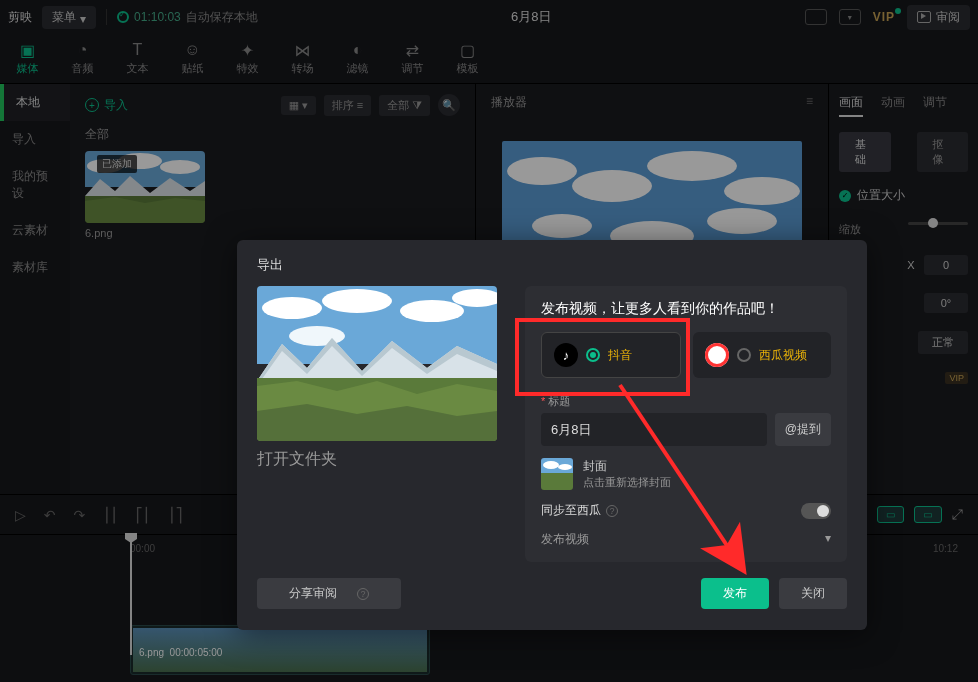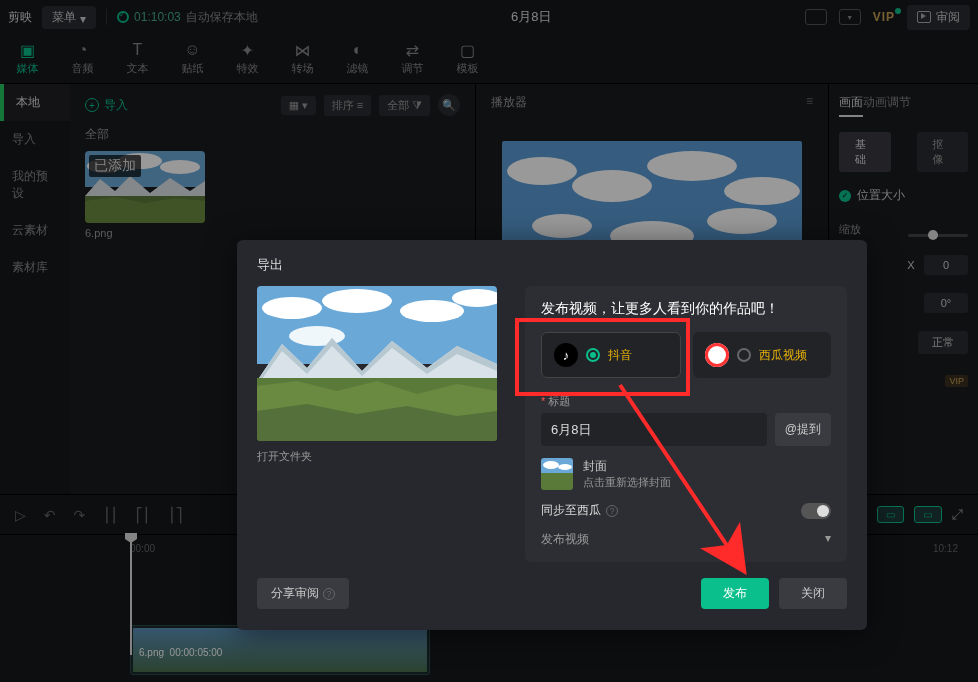--- a/index.html
+++ b/index.html
@@ -33,37 +33,37 @@
 .media-panel{flex:0 0 405px;background:#1a1b1f;padding:10px 15px}
 .media-top{display:flex;align-items:center;gap:8px;margin-bottom:10px}
 .import-btn{display:flex;align-items:center;gap:5px;color:#0bbf8c;font-size:12px;cursor:pointer}
 .import-plus{width:14px;height:14px;border:1px solid #0bbf8c;border-radius:50%;display:flex;align-items:center;justify-content:center;font-size:10px}
 .media-top-right{margin-left:auto;display:flex;gap:8px;align-items:center}
 .mini-btn{background:#2b2c31;border-radius:3px;padding:3px 8px;color:#999;font-size:11px;cursor:pointer}
 .search-circ{width:22px;height:22px;border-radius:50%;background:#2b2c31;display:flex;align-items:center;justify-content:center;cursor:pointer}
 .all-label{color:#999;font-size:12px;margin-bottom:8px}
 .thumb{width:120px;height:72px;border-radius:4px;overflow:hidden;position:relative;cursor:pointer}
 .thumb-img{width:100%;height:100%}
-.added-tag{position:absolute;top:4px;left:4px;background:rgba(0,0,0,.7);color:#ddd;font-size:14px;padding:2px 5px;border-radius:2px}
+.added-tag{position:absolute;top:4px;left:12px;background:rgba(0,0,0,.7);color:#ddd;font-size:10px;padding:2px 5px;border-radius:2px}
 .thumb-name{font-size:11px;color:#999;margin-top:4px}
 
 .player-panel{flex:1;background:#1a1b1f;padding:10px 15px;border-left:1px solid #000}
 .player-title{color:#999;font-size:12px;margin-bottom:15px;display:flex;justify-content:space-between}
 .player-view{width:100%;height:200px;display:flex;align-items:center;justify-content:center}
 .player-img{width:300px;height:170px;border-radius:2px}
 
 .right-panel{width:150px;background:#1a1b1f;border-left:1px solid #000;padding:10px}
-.rp-tabs{display:flex;font-size:12px;color:#888;margin-bottom:15px}
+.rp-tabs{display:flex;gap:18px;font-size:12px;color:#888;margin-bottom:15px}
 .rp-tab.active{color:#ddd;border-bottom:2px solid #ddd;padding-bottom:4px}
 .rp-subtabs{display:flex;gap:26px;margin-bottom:15px}
 .rp-sub{background:#2b2c31;padding:5px 16px;border-radius:3px;font-size:11px;color:#999;cursor:pointer}
 .rp-sub.active{color:#ddd;background:#373840}
 .rp-section{display:flex;align-items:center;gap:6px;font-size:12px;color:#ccc;margin-bottom:18px}
 .rp-check{width:12px;height:12px;border-radius:50%;background:#0bbf8c;color:#000;display:flex;align-items:center;justify-content:center;font-size:8px}
-.rp-row{display:flex;align-items:flex-end;justify-content:space-between;margin-bottom:18px;font-size:11px;color:#999}
+.rp-row{display:flex;align-items:flex-start;justify-content:space-between;margin-bottom:18px;font-size:11px;color:#999}
 .rp-slider{width:60px;height:3px;background:#444;position:relative;border-radius:2px}
 .rp-slider::after{content:"";width:10px;height:10px;background:#ddd;border-radius:50%;position:absolute;top:-4px;left:20px}
 .rp-input{background:#2b2c31;border:none;color:#ccc;width:44px;text-align:center;padding:4px;border-radius:3px;font-size:11px}
 .rp-vip{background:#3a3020;color:#c7a254;font-size:9px;padding:1px 4px;border-radius:2px}
 
 .timeline{height:188px;background:#17181c;border-top:1px solid #000}
 .tl-tools{height:40px;display:flex;align-items:center;padding:0 15px;gap:18px;border-bottom:1px solid #000}
 .tl-icon{color:#666;font-size:14px;cursor:pointer}
 .tl-right{margin-left:auto;display:flex;gap:10px}
 .tl-badge{background:#1d3a3a;border:1px solid #0bbf8c;border-radius:3px;padding:2px 8px;font-size:10px;color:#0bbf8c}
@@ -76,21 +76,21 @@
 .track-seg{height:44px;flex:1;background:linear-gradient(180deg,#5a8fb8 0%,#4a7050 100%)}
 
 
 .mask{position:absolute;inset:0;background:rgba(0,0,0,.4)}
 .dialog{position:absolute;left:237px;top:240px;width:630px;height:390px;background:#27282d;border-radius:6px;padding:16px 20px;box-shadow:0 4px 30px rgba(0,0,0,.5)}
 .dlg-title{color:#ddd;font-size:13px;margin-bottom:12px}
 .dlg-body{display:flex;gap:28px}
 .dlg-left{width:240px}
 .dlg-preview{width:240px;height:155px;border-radius:4px;overflow:hidden}
 .dlg-preview svg{width:100%;height:100%}
-.dlg-open{color:#999;font-size:11px;margin-top:8px;cursor:pointer}
+.dlg-open{color:#999;font-size:16px;margin-top:8px;cursor:pointer}
 .dlg-right{flex:1;background:#2d2e33;border-radius:6px;padding:14px 16px}
 .dlg-headline{color:#fff;font-size:14px;font-weight:500;margin-bottom:14px}
 .platforms{display:flex;gap:12px;margin-bottom:16px}
 .plat{flex:1;background:#222327;border-radius:6px;padding:10px 12px;display:flex;align-items:center;gap:8px;cursor:pointer}
 .plat.sel{border:1px solid #444}
 .plat-icon{width:24px;height:24px;border-radius:50%;display:flex;align-items:center;justify-content:center;font-size:13px;color:#fff}
 .douyin-ic{background:#000}
 .xigua-ic{background:#fff;color:#f33;position:relative}
 .xigua-ic::after{content:"";width:18px;height:18px;border:3px solid #f33;border-radius:50%;position:absolute}
 .radio{width:14px;height:14px;border:2px solid #666;border-radius:50%;position:relative}
@@ -107,21 +107,21 @@
 .cover-thumb svg{width:100%;height:100%}
 .cover-txt{font-size:11px;color:#999}
 .cover-txt .t1{color:#ccc;display:block;font-size:12px}
 .sync-row{display:flex;align-items:center;justify-content:space-between;margin-bottom:12px}
 .sync-label{color:#ddd;font-size:12px;display:flex;align-items:center;gap:5px}
 .help-ic{width:12px;height:12px;border:1px solid #666;border-radius:50%;font-size:9px;color:#666;display:flex;align-items:center;justify-content:center}
 .toggle{width:30px;height:16px;background:#555;border-radius:8px;position:relative;cursor:pointer}
 .toggle::after{content:"";width:12px;height:12px;background:#ddd;border-radius:50%;position:absolute;top:2px;right:2px}
 .more-row{display:flex;justify-content:space-between;color:#999;font-size:12px;cursor:pointer}
 .dlg-footer{display:flex;justify-content:space-between;align-items:center;margin-top:16px}
-.share-btn{background:#3a3b40;border-radius:4px;padding:7px 14px;color:#ccc;font-size:12px;cursor:pointer;display:flex;align-items:center;gap:4px}
+.share-btn{background:#3a3b40;border-radius:4px;padding:7px 32px;color:#ccc;font-size:12px;cursor:pointer;display:flex;align-items:center;gap:20px}
 .footer-right{display:flex;gap:10px}
 .btn{border-radius:4px;padding:7px 22px;font-size:12px;cursor:pointer}
 .btn-primary{background:#0bbf8c;color:#fff}
 .btn-default{background:#3a3b40;color:#ccc}
 
 
 .hl-box{position:absolute;left:515px;top:318px;width:175px;height:78px;border:4px solid #ff2a2a;pointer-events:none;z-index:50}
 .arrow-svg{position:absolute;left:600px;top:370px;width:180px;height:220px;pointer-events:none;z-index:50}
 
 

